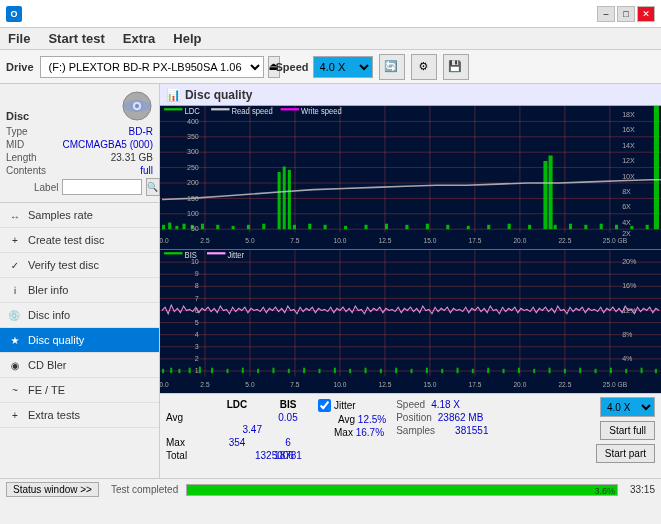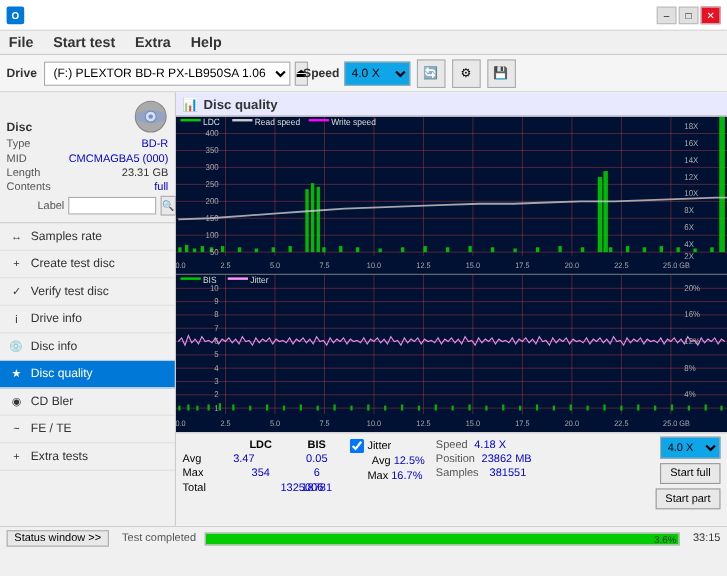--- a/index.html
+++ b/index.html
@@ -171,21 +171,21 @@
       <div class="nav-item">
         <span class="nav-item-icon">+</span>
         <span>Create test disc</span>
       </div>
       <div class="nav-item">
         <span class="nav-item-icon">✓</span>
         <span>Verify test disc</span>
       </div>
       <div class="nav-item">
         <span class="nav-item-icon">ℹ</span>
-        <span>Drive info</span>
+        <span>Bler info</span>
       </div>
       <div class="nav-item">
         <span class="nav-item-icon">💿</span>
         <span>Disc info</span>
       </div>
       <div class="nav-item active" style="background:#0078d7;color:white;">
         <span class="nav-item-icon">★</span>
         <span>Disc quality</span>
       </div>
       <div class="nav-item">
@@ -450,21 +450,21 @@
     <div class="stats-bar" style="height:85px;">
 
       <div style="display:flex;flex-direction:column;gap:2px;margin-top:2px;">
         <div style="display:grid;grid-template-columns:40px 50px 40px;gap:0 6px;font-size:10px;">
           <span></span>
           <span style="font-weight:bold;text-align:center;">LDC</span>
           <span style="font-weight:bold;text-align:center;">BIS</span>
         </div>
         <div style="display:grid;grid-template-columns:40px 50px 40px;gap:0 6px;font-size:10px;">
           <span>Avg</span>
-          <span style="color:#0000cc;text-align:left;">3.47</span>
+          <span style="color:#0000cc;text-align:right;margin-top:12px;">3.47</span>
           <span style="color:#0000cc;text-align:center;">0.05</span>
         </div>
         <div style="display:grid;grid-template-columns:40px 50px 40px;gap:0 6px;font-size:10px;">
           <span>Max</span>
           <span style="color:#0000cc;text-align:center;">354</span>
           <span style="color:#0000cc;text-align:center;">6</span>
         </div>
         <div style="display:grid;grid-template-columns:40px 50px 40px;gap:0 6px;font-size:10px;">
           <span>Total</span>
           <span style="color:#0000cc;text-align:center;margin-left:43px;">1325006</span>
@@ -489,21 +489,21 @@
 
       <div class="speed-section" style="margin-top:2px;font-size:10px;">
         <div style="display:flex;gap:6px;">
           <span style="color:#555;">Speed</span>
           <span style="color:#0000cc;">4.18 X</span>
         </div>
         <div style="display:flex;gap:6px;">
           <span style="color:#555;">Position</span>
           <span style="color:#0000cc;">23862 MB</span>
         </div>
-        <div style="display:flex;gap:10px;">
+        <div style="display:flex;gap:20px;">
           <span style="color:#555;">Samples</span>
           <span style="color:#0000cc;">381551</span>
         </div>
       </div>
 
       <div class="buttons-section" style="margin-left:auto;display:flex;flex-direction:column;gap:4px;align-items:flex-end;">
         <div style="display:flex;align-items:center;gap:4px;">
           <select class="speed-select-toolbar" style="width:55px;height:20px;font-size:10px;">
             <option>4.0 X</option>
           </select>

